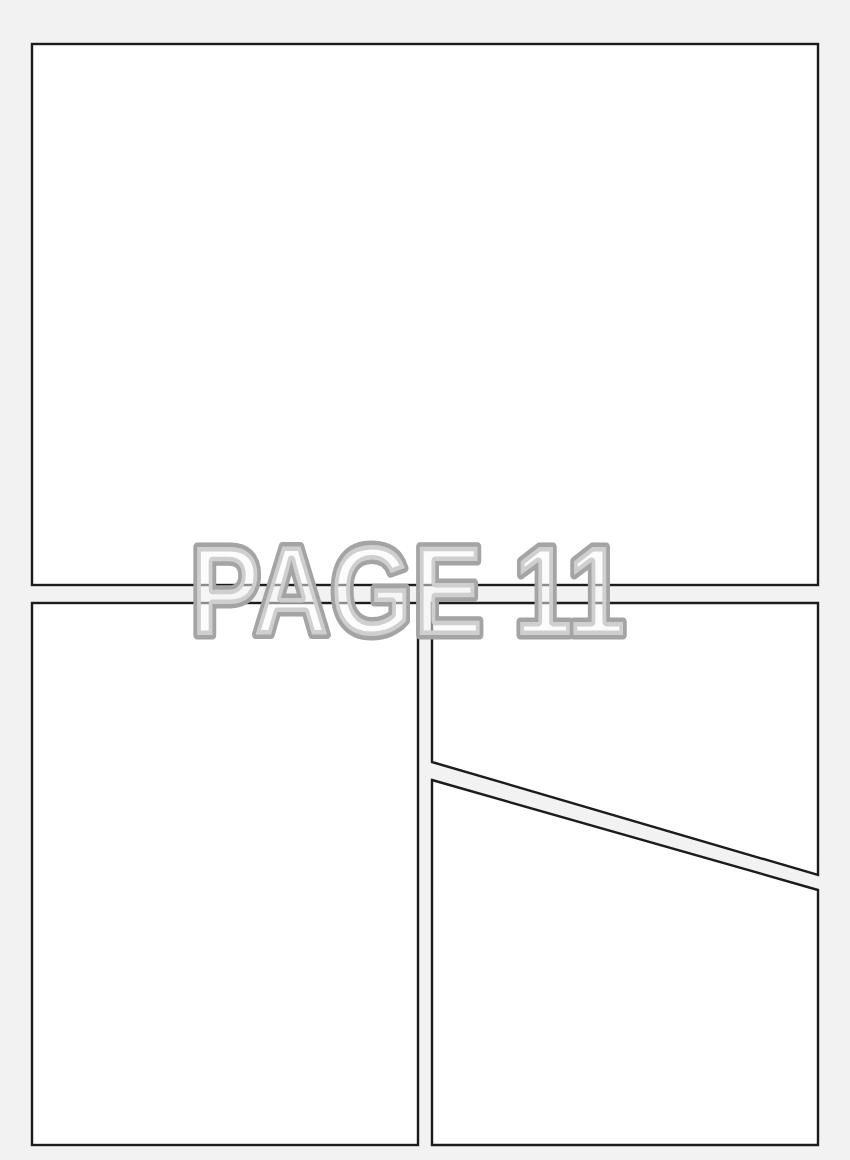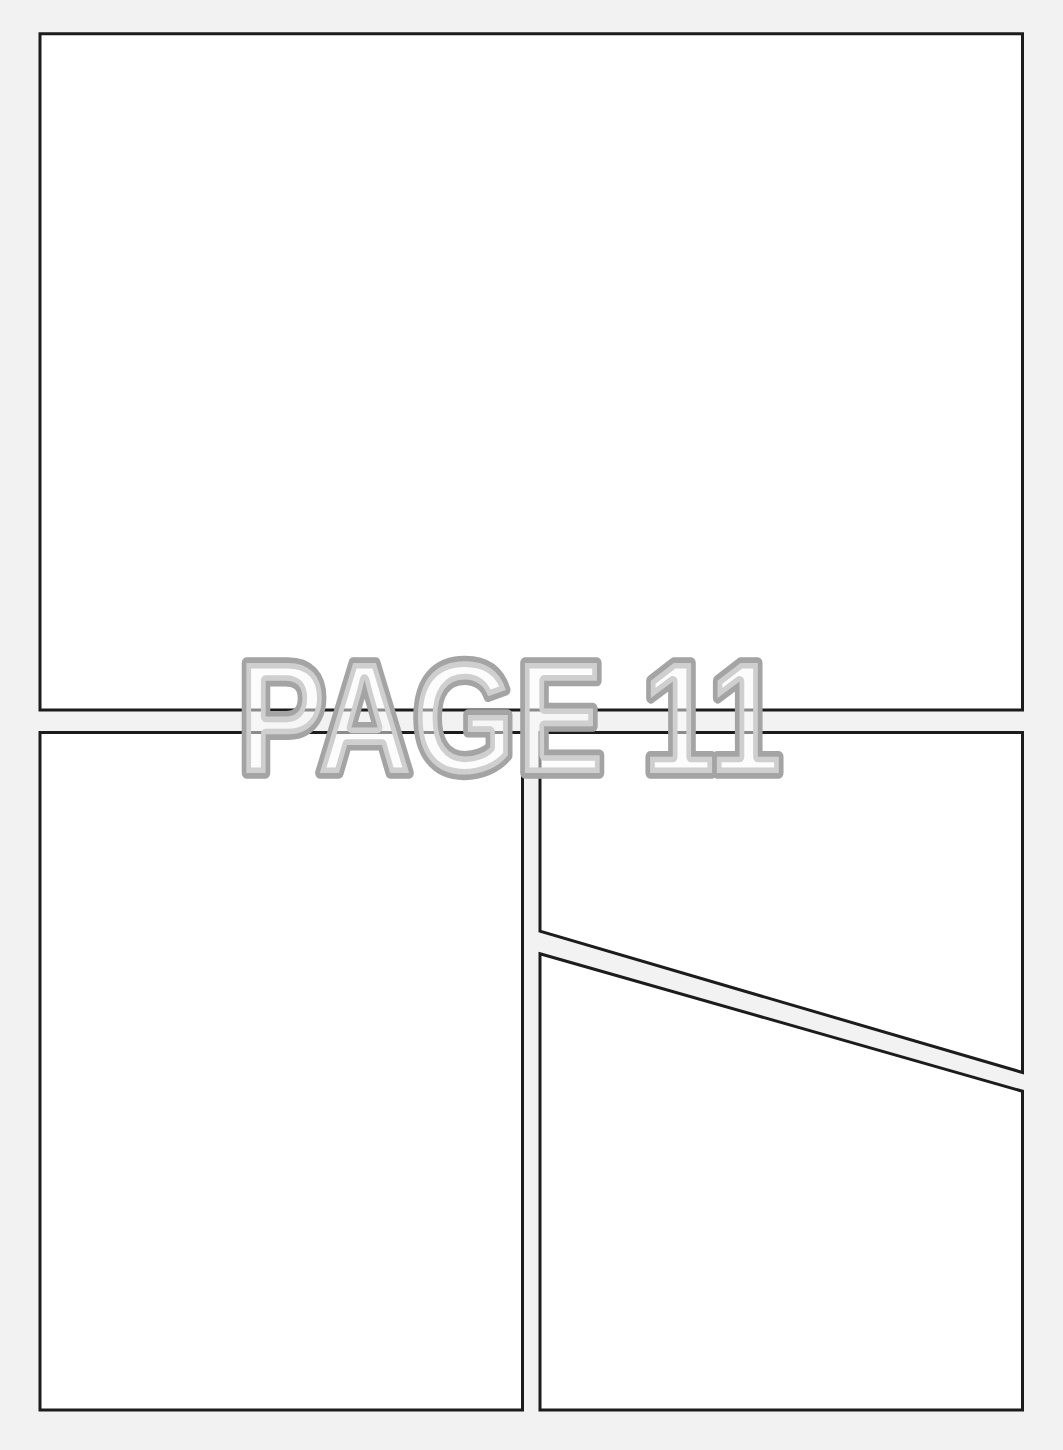--- a/index.html
+++ b/index.html
@@ -11,20 +11,21 @@
     height: 1160px;
     background: var(--background, #f2f2f2);
     font-family: "Liberation Sans", sans-serif;
     overflow: hidden;
   }
   .page {
     position: relative;
     width: 850px;
     height: 900px;
     background: var(--background, #f2f2f2);
+    margin-top: 17px;
   }
   .page svg {
     display: block;
     width: 850px;
     height: 1160px;
   }
   .panel {
     fill: var(--panel-fill, #ffffff);
     stroke: var(--panel-border, #1c1c1c);
     stroke-width: 2.4;

